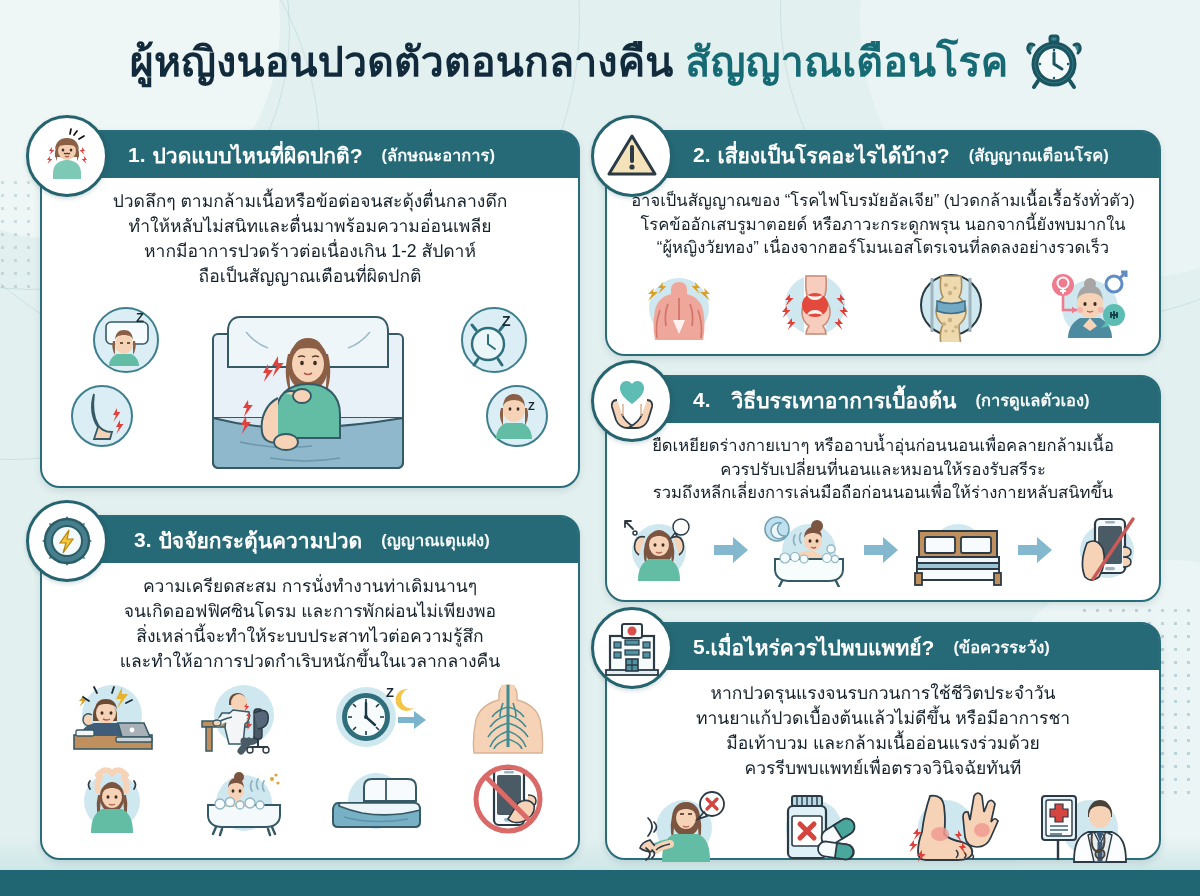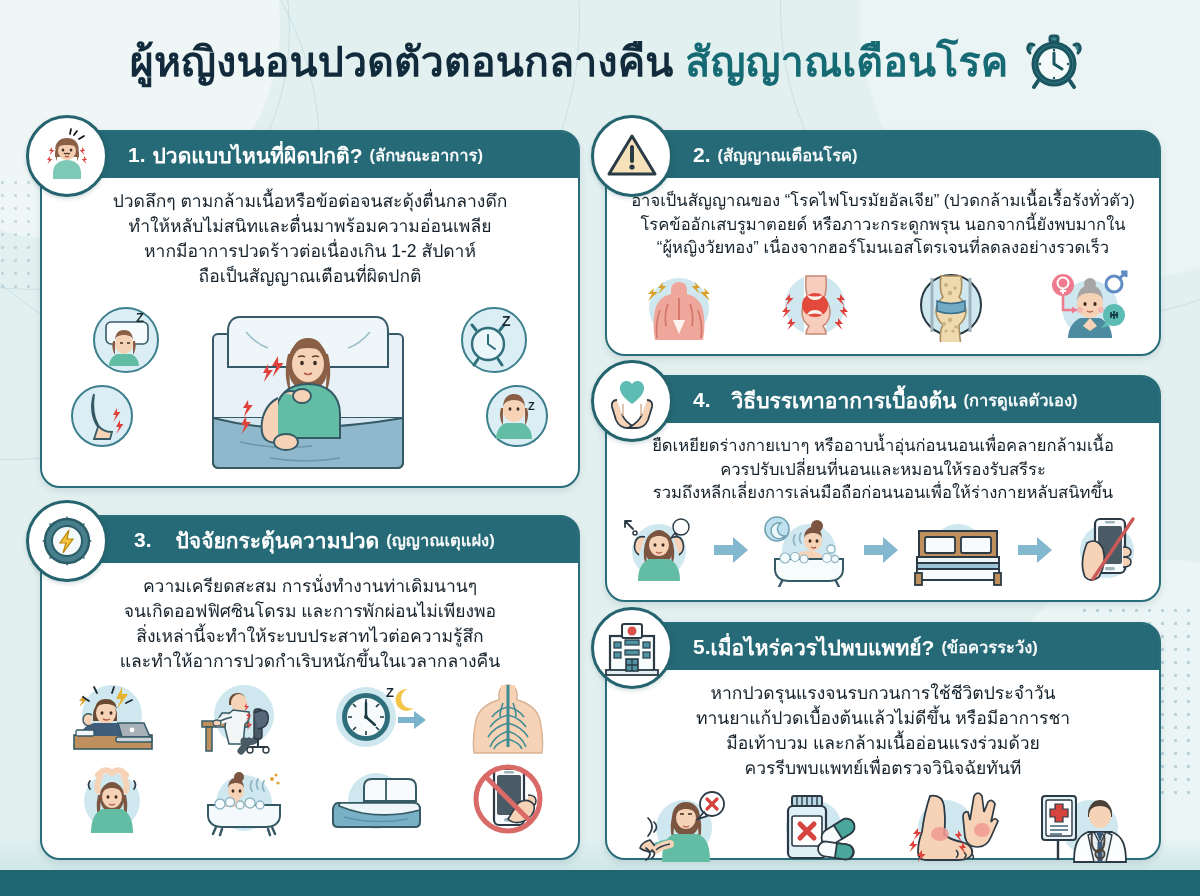--- a/index.html
+++ b/index.html
@@ -65,21 +65,21 @@
     height: 46px;
     background: #266a77;
     border-radius: 16px 16px 0 0;
     display: flex; align-items: center;
     padding-left: 86px;
     color: #fff;
     white-space: nowrap;
   }
   .card-head.narrow { padding-left: 92px; }
   .head-main { font-size: 21px; font-weight: bold; }
-  .head-sub  { font-size: 16.5px; font-weight: bold; margin-left: 7px; opacity: .96; }
+  .head-sub  { font-size: 16.5px; font-weight: bold; margin-left: 19px; opacity: .96; }
 
   .badge {
     position: absolute; left: -16px; top: -17px;
     width: 82px; height: 82px; border-radius: 50%;
     background: #fff; border: 3px solid #25646f;
     display: flex; align-items: center; justify-content: center;
     z-index: 8;
     box-shadow: 0 2px 4px rgba(20,70,80,.18);
   }
   .badge svg { display: block; }
@@ -283,20 +283,21 @@
 <div class="card" id="card2">
   <div class="badge">
     <svg width="60" height="60" viewBox="0 0 60 60">
       <path d="M30 10 L53 48 H7 Z" fill="#f6e2b8" stroke="#2a3b45" stroke-width="3" stroke-linejoin="round"></path>
       <path d="M30 21v14" stroke="#2a3b45" stroke-width="4" stroke-linecap="round"></path>
       <circle cx="30" cy="41" r="2.6" fill="#2a3b45"></circle>
     </svg>
   </div>
   <div class="card-head">
     <span class="head-main">2.</span>
+    <span class="head-main" style="margin-left:7px">เสี่ยงเป็นโรคอะไรได้บ้าง?</span>
     <span class="head-sub">(สัญญาณเตือนโรค)</span>
   </div>
   <div class="card-body">
     <div class="card-text small">
       <div>อาจเป็นสัญญาณของ “โรคไฟโบรมัยอัลเจีย” (ปวดกล้ามเนื้อเรื้อรังทั่วตัว)</div>
       <div>โรคข้ออักเสบรูมาตอยด์ หรือภาวะกระดูกพรุน นอกจากนี้ยังพบมากใน</div>
       <div>“ผู้หญิงวัยทอง” เนื่องจากฮอร์โมนเอสโตรเจนที่ลดลงอย่างรวดเร็ว</div>
     </div>
     <div class="icon-row">
 
@@ -393,21 +394,21 @@
         <path d="M13 13l7 2-5 5zM49 13l-7 2 5 5zM13 49l7-2-5-5zM49 49l-7-2 5-5z"></path>
       </g>
       <circle cx="31" cy="31" r="22" fill="#47808c"></circle>
       <circle cx="31" cy="31" r="15" fill="#f4fafb" stroke="#2a5d68" stroke-width="2"></circle>
       <path d="M33 20l-9 13h6l-3 10 10-14h-6z" fill="#f5c53d" stroke="#b8860b" stroke-width="1.2"></path>
       <circle cx="31" cy="31" r="22" fill="none" stroke="#2a5d68" stroke-width="2.4"></circle>
     </svg>
   </div>
   <div class="card-head narrow">
     <span class="head-main">3.</span>
-    <span class="head-main" style="margin-left:24px">ปัจจัยกระตุ้นความปวด</span>
+    <span class="head-main" style="margin-left:7px">ปัจจัยกระตุ้นความปวด</span>
     <span class="head-sub">(ญญาณเตุแฝง)</span>
   </div>
   <div class="card-body">
     <div class="card-text">
       <div>ความเครียดสะสม การนั่งทำงานท่าเดิมนานๆ</div>
       <div>จนเกิดออฟฟิศซินโดรม และการพักผ่อนไม่เพียงพอ</div>
       <div>สิ่งเหล่านี้จะทำให้ระบบประสาทไวต่อความรู้สึก</div>
       <div>และทำให้อาการปวดกำเริบหนักขึ้นในเวลากลางคืน</div>
     </div>
 

